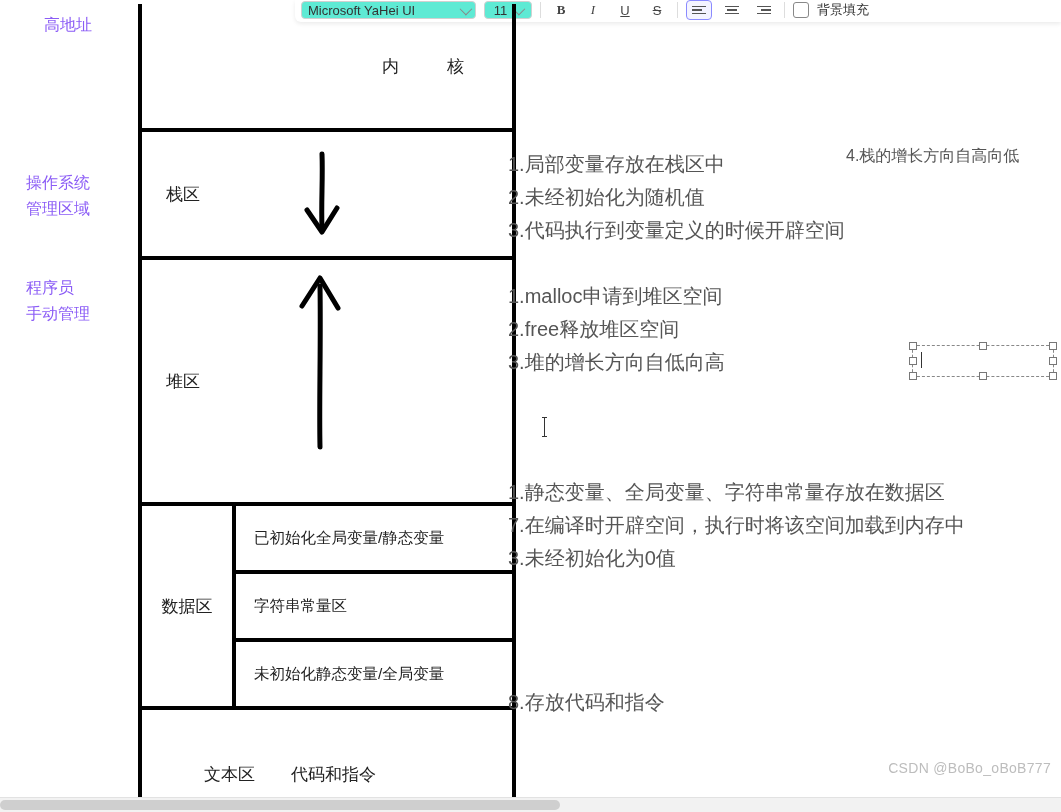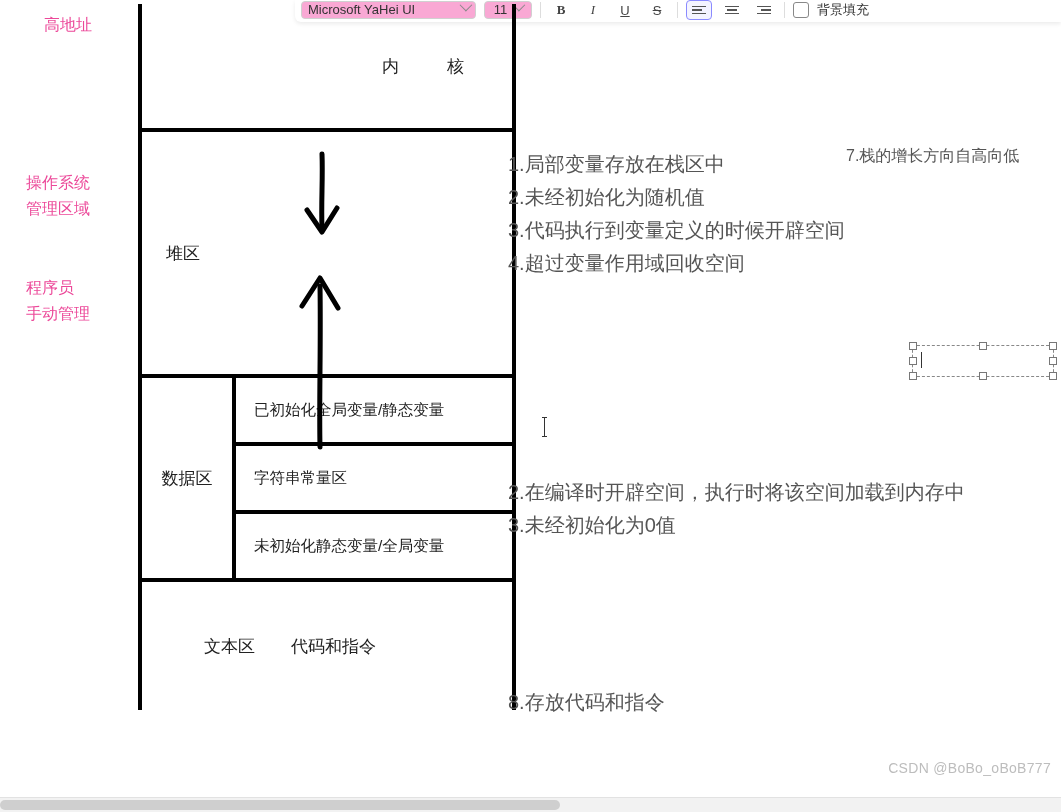--- a/index.html
+++ b/index.html
@@ -27,25 +27,26 @@
     padding: 0 6px 2px 6px;
     background: #fff;
     border-bottom-left-radius: 6px;
     box-shadow: 0 2px 4px rgba(0,0,0,0.08);
     font-size: 13px;
     color: #333;
   }
   .tb-field {
     height: 18px;
     display: flex;
+    align-items: center;
     justify-content: space-between;
     border: 1px solid #d0d0d0;
     border-radius: 4px;
     padding: 0 6px;
-    background: #f9a8d4;
+    background: #5eead4;
     box-sizing: border-box;
   }
   .tb-font  { width: 175px; }
   .tb-size  { width: 48px; justify-content: center; gap: 6px; }
   .tb-chevron {
     width: 8px; height: 8px;
     border-right: 1.5px solid #888;
     border-bottom: 1.5px solid #888;
     transform: rotate(45deg) translateY(-2px);
   }
@@ -85,21 +86,21 @@
   .stage {
     position: absolute;
     left: 0; top: 0;
     width: 1061px;
     height: 812px;
   }
   .label {
     position: absolute;
     font-size: 16px;
     line-height: 1.6;
-    color: #ec4899;
+    color: #8b5cf6;
   }
   .label-high   { left: 44px; top: 12px; }
   .label-os     { left: 26px; top: 170px; width: 100px; }
   .label-prog   { left: 26px; top: 275px; width: 100px; }
 
   .memcol {
     position: absolute;
     left: 138px;
     top: 4px;
     width: 370px;
@@ -313,20 +314,23 @@
   </div>
   <div class="label label-prog">
     <span>程序员</span><br>
     <span>手动管理</span>
   </div>
 
   <div class="memcol">
     <div class="row row-kernel">
       <span>内核</span>
     </div>
+    <div class="row row-stack">
+      <span>栈区</span>
+    </div>
     <div class="row row-heap">
       <span>堆区</span>
     </div>
     <div class="row row-data">
       <div class="lefthalf">数据区</div>
       <div class="righthalf">
         <div class="sub">已初始化全局变量/静态变量</div>
         <div class="sub">字符串常量区</div>
         <div class="sub">未初始化静态变量/全局变量</div>
       </div>
@@ -347,30 +351,35 @@
     <svg viewBox="0 0 60 180">
       <path d="M30 175 C29 130 31 70 30 14" stroke="#000" stroke-width="5" fill="none" stroke-linecap="round"></path>
       <path d="M12 34 L30 6 L48 36" stroke="#000" stroke-width="5" fill="none" stroke-linecap="round" stroke-linejoin="round"></path>
     </svg>
   </div>
 
   <div class="notes notes-stack">
     <div>1.局部变量存放在栈区中</div>
     <div>2.未经初始化为随机值</div>
     <div>3.代码执行到变量定义的时候开辟空间</div>
-    <div>4.超过变量作用域回收空间</div>
+  </div>
+  <div class="notes notes-heap">
+    <div>1.malloc申请到堆区空间</div>
+    <div>2.free释放堆区空间</div>
+    <div>3.堆的增长方向自低向高</div>
   </div>
   <div class="notes notes-data">
-    <div>2.在编译时开辟空间，执行时将该空间加载到内存中</div>
+    <div>1.静态变量、全局变量、字符串常量存放在数据区</div>
+    <div>7.在编译时开辟空间，执行时将该空间加载到内存中</div>
     <div>3.未经初始化为0值</div>
   </div>
   <div class="notes notes-text">
     <div>8.存放代码和指令</div>
   </div>
-  <div class="note-extra">7.栈的增长方向自高向低</div>
+  <div class="note-extra">4.栈的增长方向自高向低</div>
 
   <div class="caret"></div>
 
   <div class="selbox">
     <span class="cursor"></span>
     <span class="h tl"></span>
     <span class="h tm"></span>
     <span class="h tr"></span>
     <span class="h ml"></span>
     <span class="h mr"></span>

